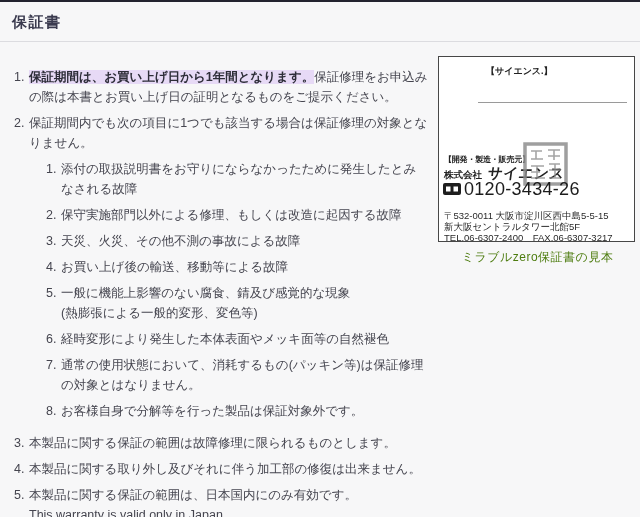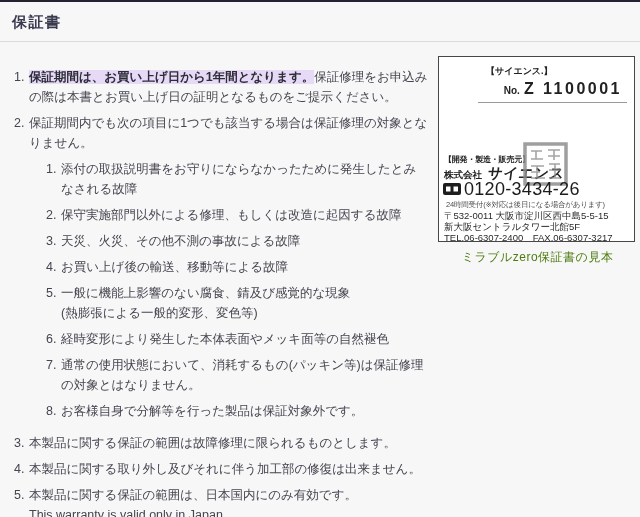--- a/index.html
+++ b/index.html
@@ -120,23 +120,20 @@
       <div class="term">
         <span class="num">5.</span>
         <div class="txt">本製品に関する保証の範囲は、日本国内にのみ有効です。<div class="note">This warranty is valid only in Japan.</div></div>
       </div>
     </div>
 </div>
 
 <div class="cert-wrap">
   <div class="cert-card">
     <div class="serial-label">【サイエンス.】</div>
-    <div class="serial-row">
-      <span class="serial-prefix">No.</span><span class="serial-number">Z 1100001</span>
-    </div>
     <div class="serial-line"></div>
     <div class="maker-label">【開発・製造・販売元】</div>
     <div class="company-row">
       <span class="company-prefix">株式会社</span>
       <span class="company-logo">サイエンス</span>
     </div>
     <span class="stamp">
       <svg width="45" height="44" viewBox="0 0 45 44">
         <g fill="none" stroke="#8e8e8e">
           <rect x="2" y="2" width="41" height="40" stroke-width="3.5" opacity="0.85"></rect>
@@ -148,19 +145,18 @@
     <div class="phone-row">
       <span>
         <svg width="18" height="12" viewBox="0 0 18 12">
           <rect width="18" height="12" rx="2" fill="#1e1e1e"></rect>
           <rect x="3" y="3.5" width="4.5" height="5" fill="#ffffff"></rect>
           <rect x="10.5" y="3.5" width="4.5" height="5" fill="#ffffff"></rect>
         </svg>
       </span>
       <span class="phone-number">0120-3434-26</span>
     </div>
-    <div class="phone-note">24時間受付(※対応は後日になる場合があります)</div>
     <div class="addr addr1">〒532-0011 大阪市淀川区西中島5-5-15</div>
     <div class="addr addr2">新大阪セントラルタワー北館5F</div>
     <div class="addr telfax">TEL.06-6307-2400　FAX.06-6307-3217</div>
   </div>
   <div class="cert-caption">ミラブルzero保証書の見本</div>
 </div>
 
 </body></html>

